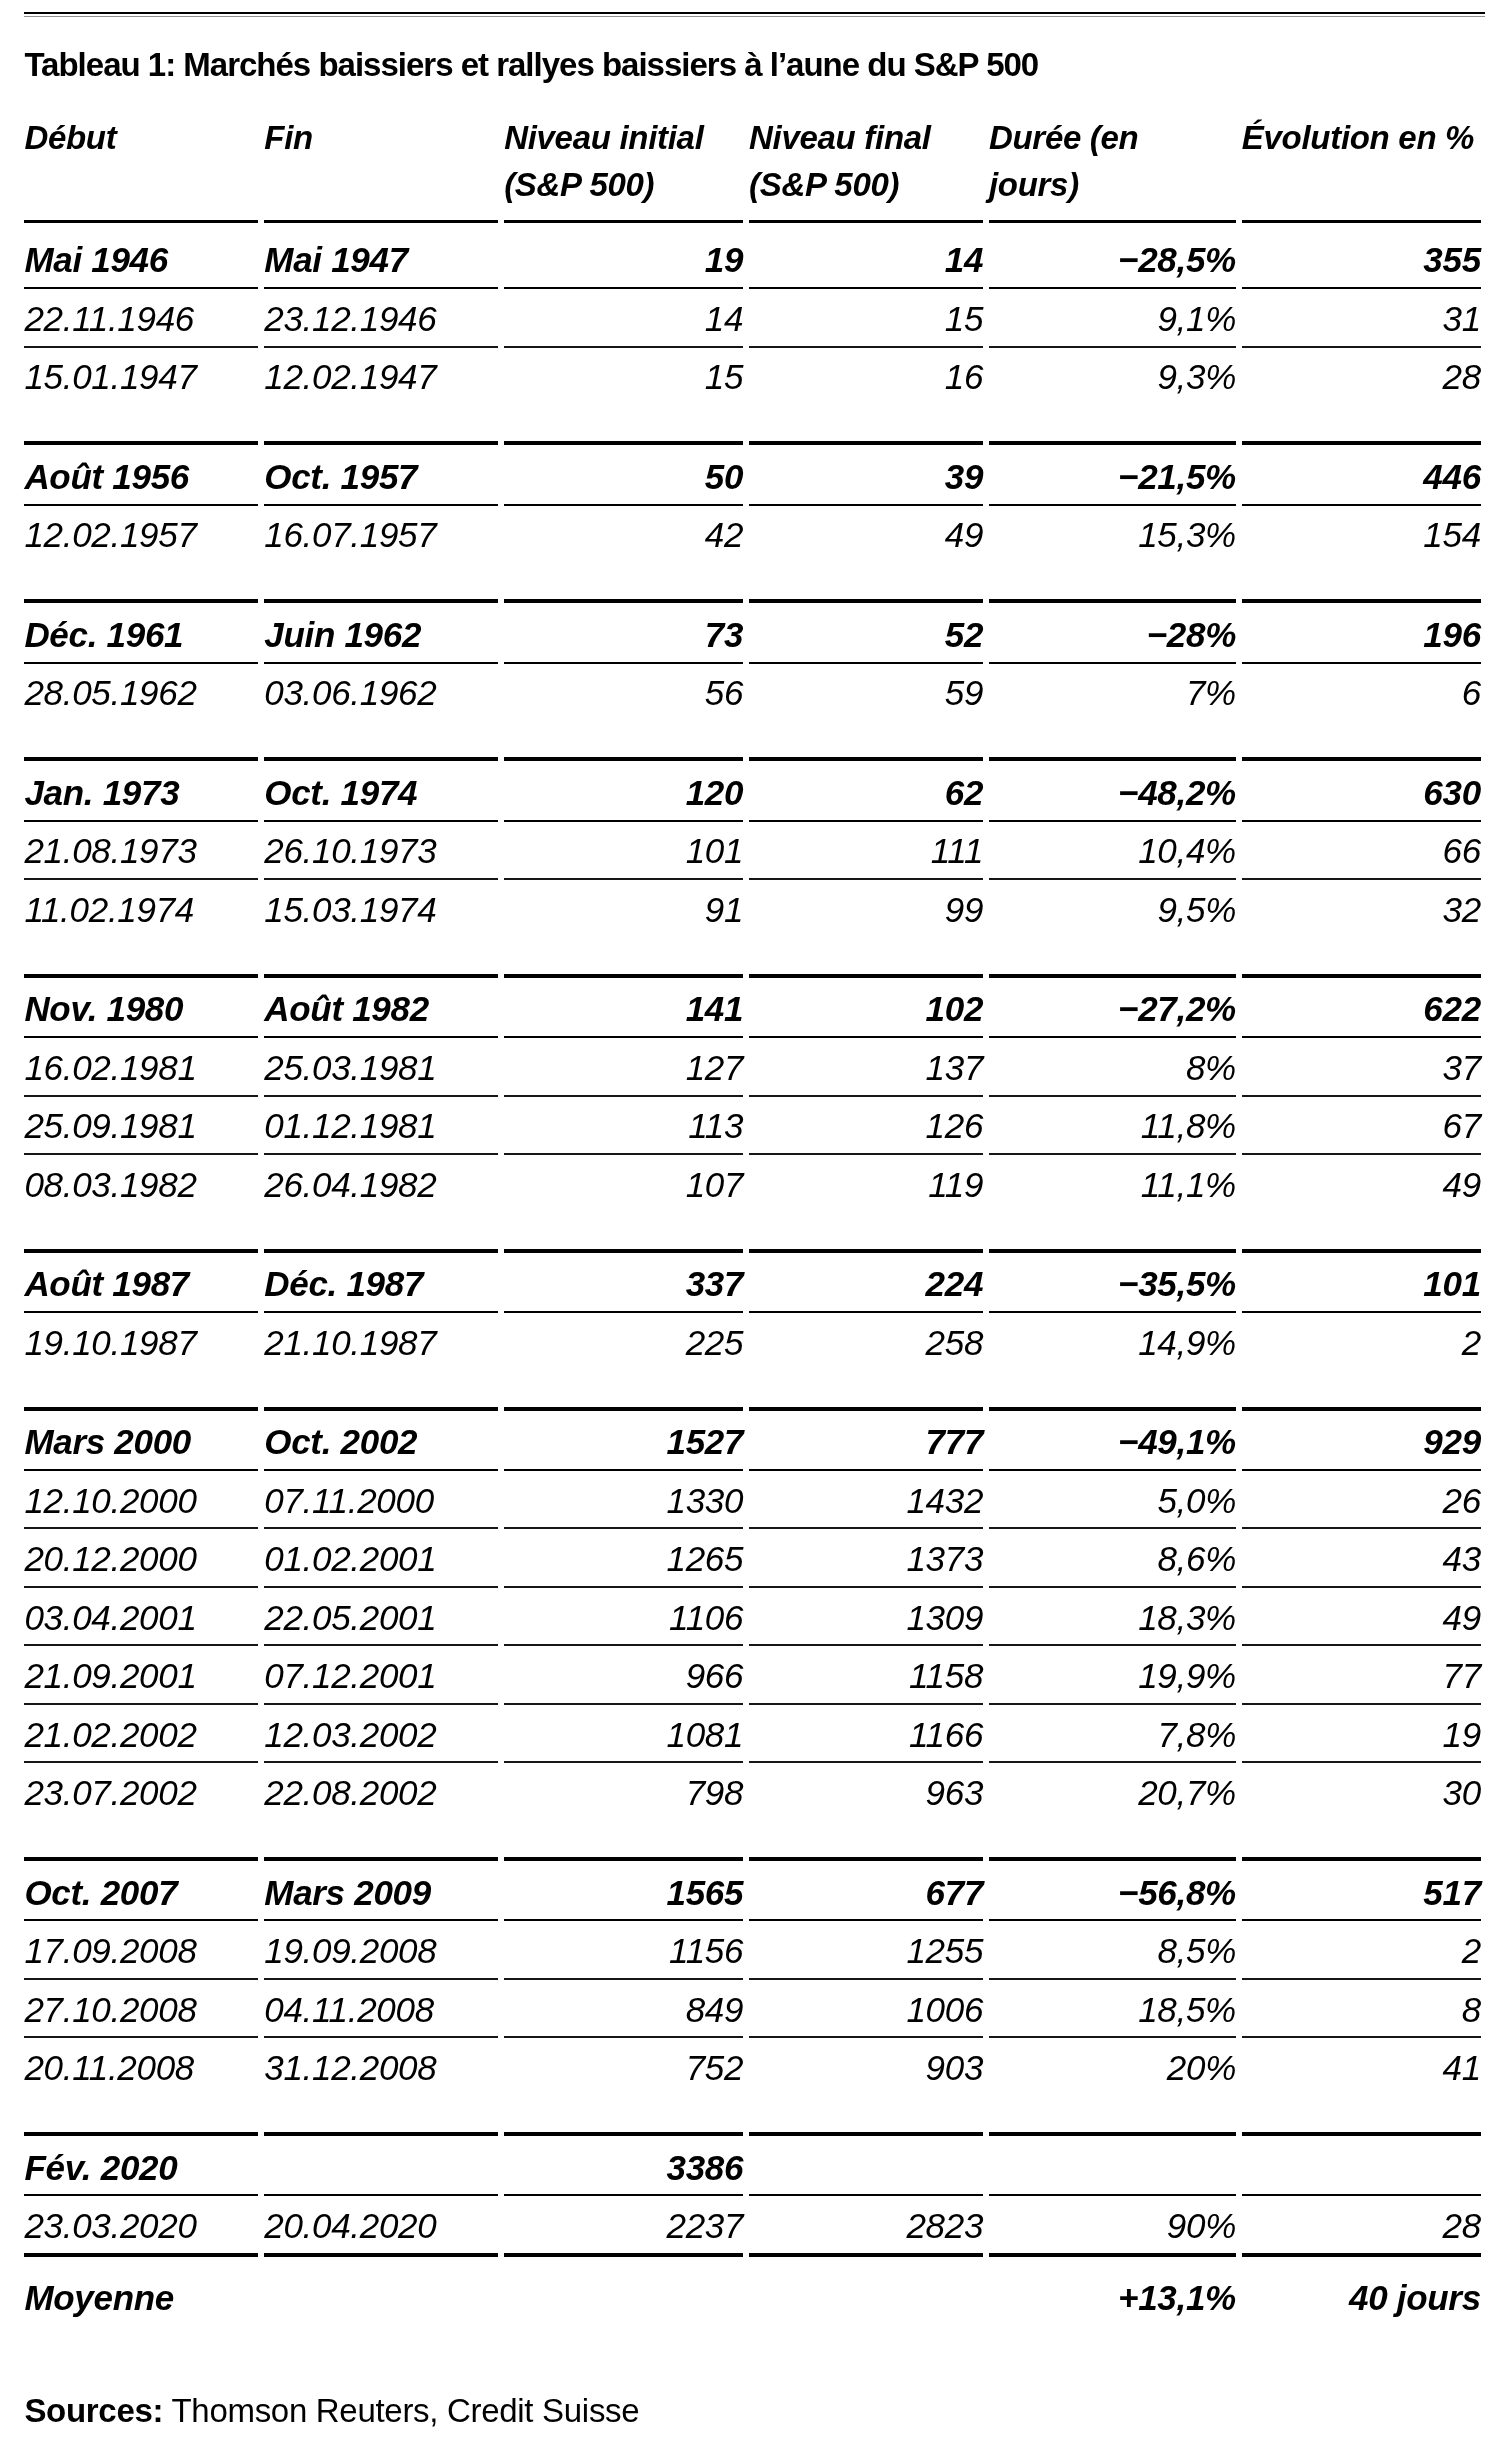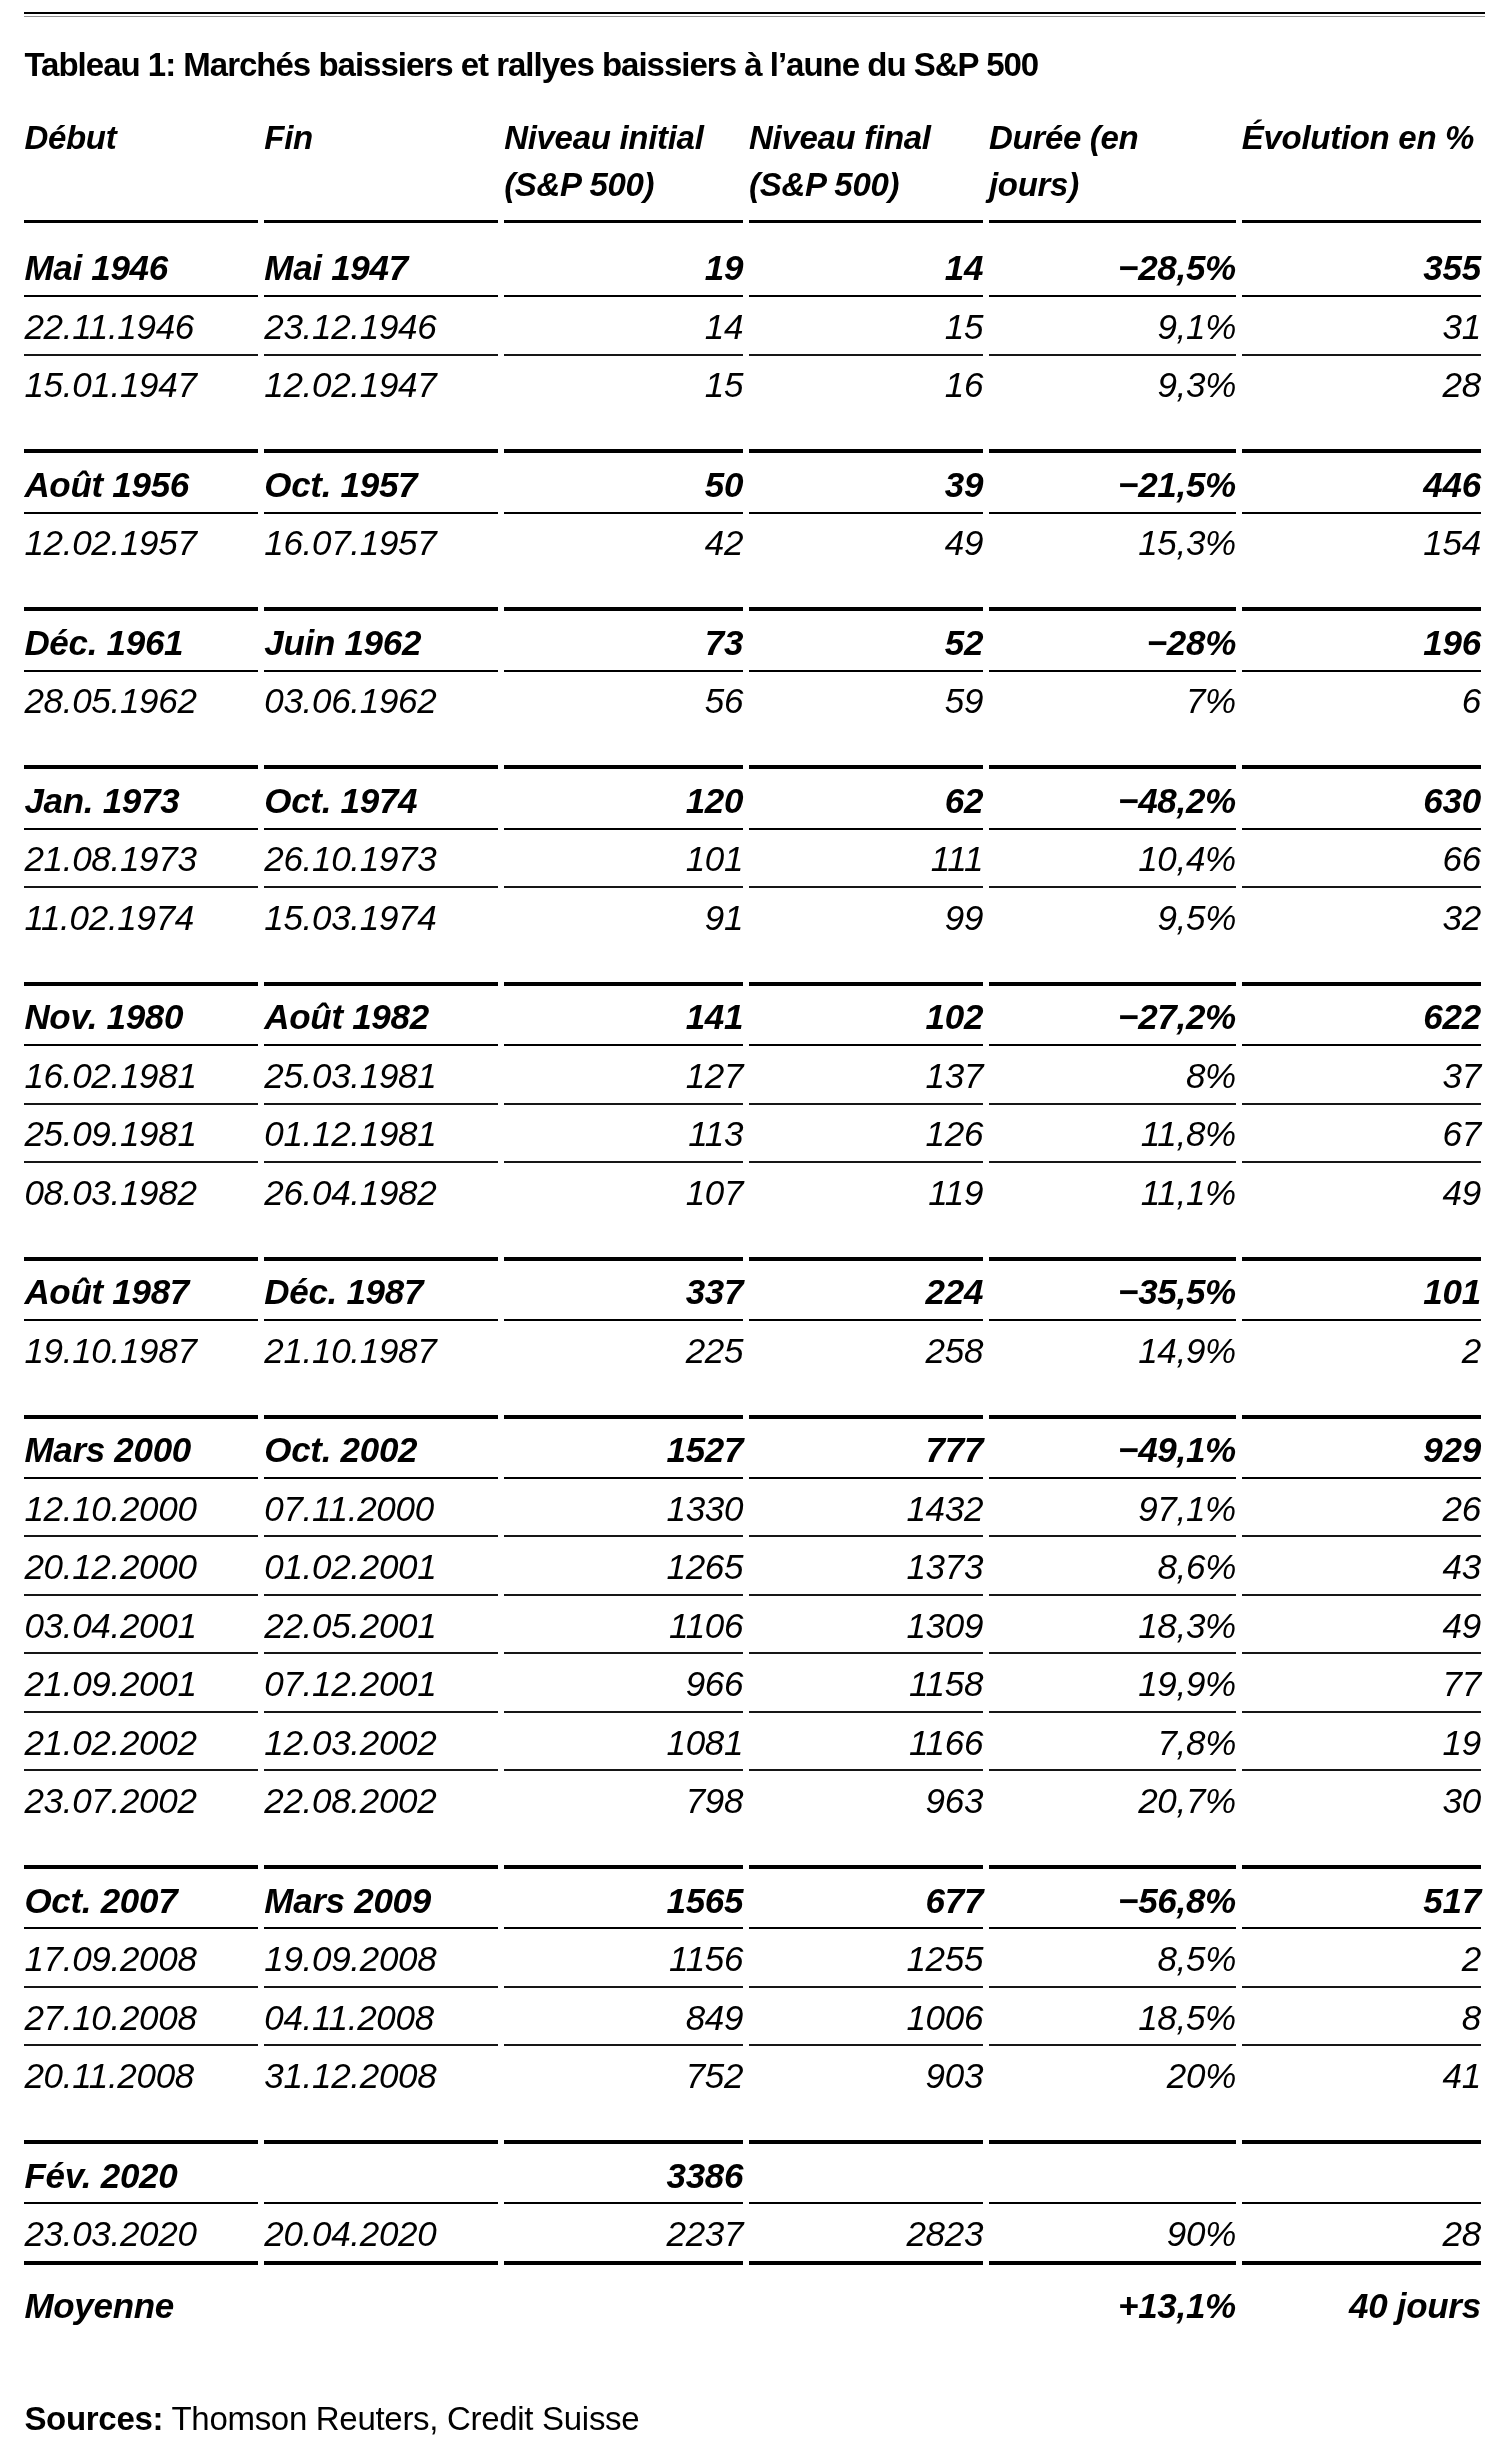--- a/index.html
+++ b/index.html
@@ -67,21 +67,21 @@
     border-bottom: 2.9px solid #000;
     border-top: 4.9px solid #000;
     padding-top: 12.7px;
   }
   #table-body .group:first-child .bear .cell { border-top: none; padding-top: 10.7px; }
   
   .rally .cell { border-bottom: 2px solid #161616; }
   .group .rally:last-child .cell { border-bottom: none; }
   
   .group { margin-top: 37px; }
-  #table-body .group:first-child { margin-top: 16px; }
+  #table-body .group:first-child { margin-top: 8px; }
   
   .summary .cell {
     font-weight: 700;
     border-top: 4.9px solid #000;
     padding-top: 22px;
   }
   
   .footer { margin-top: 60px; }
   .sources {
     font-size: 33px;
@@ -271,21 +271,21 @@
             <div class="cell num">1527</div>
             <div class="cell num">777</div>
             <div class="cell num">−49,1%</div>
             <div class="cell num">929</div>
           </div>
           <div class="grid rally">
             <div class="cell">12.10.2000</div>
             <div class="cell">07.11.2000</div>
             <div class="cell num">1330</div>
             <div class="cell num">1432</div>
-            <div class="cell num">97,1%</div>
+            <div class="cell num">5,0%</div>
             <div class="cell num">26</div>
           </div>
           <div class="grid rally">
             <div class="cell">20.12.2000</div>
             <div class="cell">01.02.2001</div>
             <div class="cell num">1265</div>
             <div class="cell num">1373</div>
             <div class="cell num">8,6%</div>
             <div class="cell num">43</div>
           </div>

